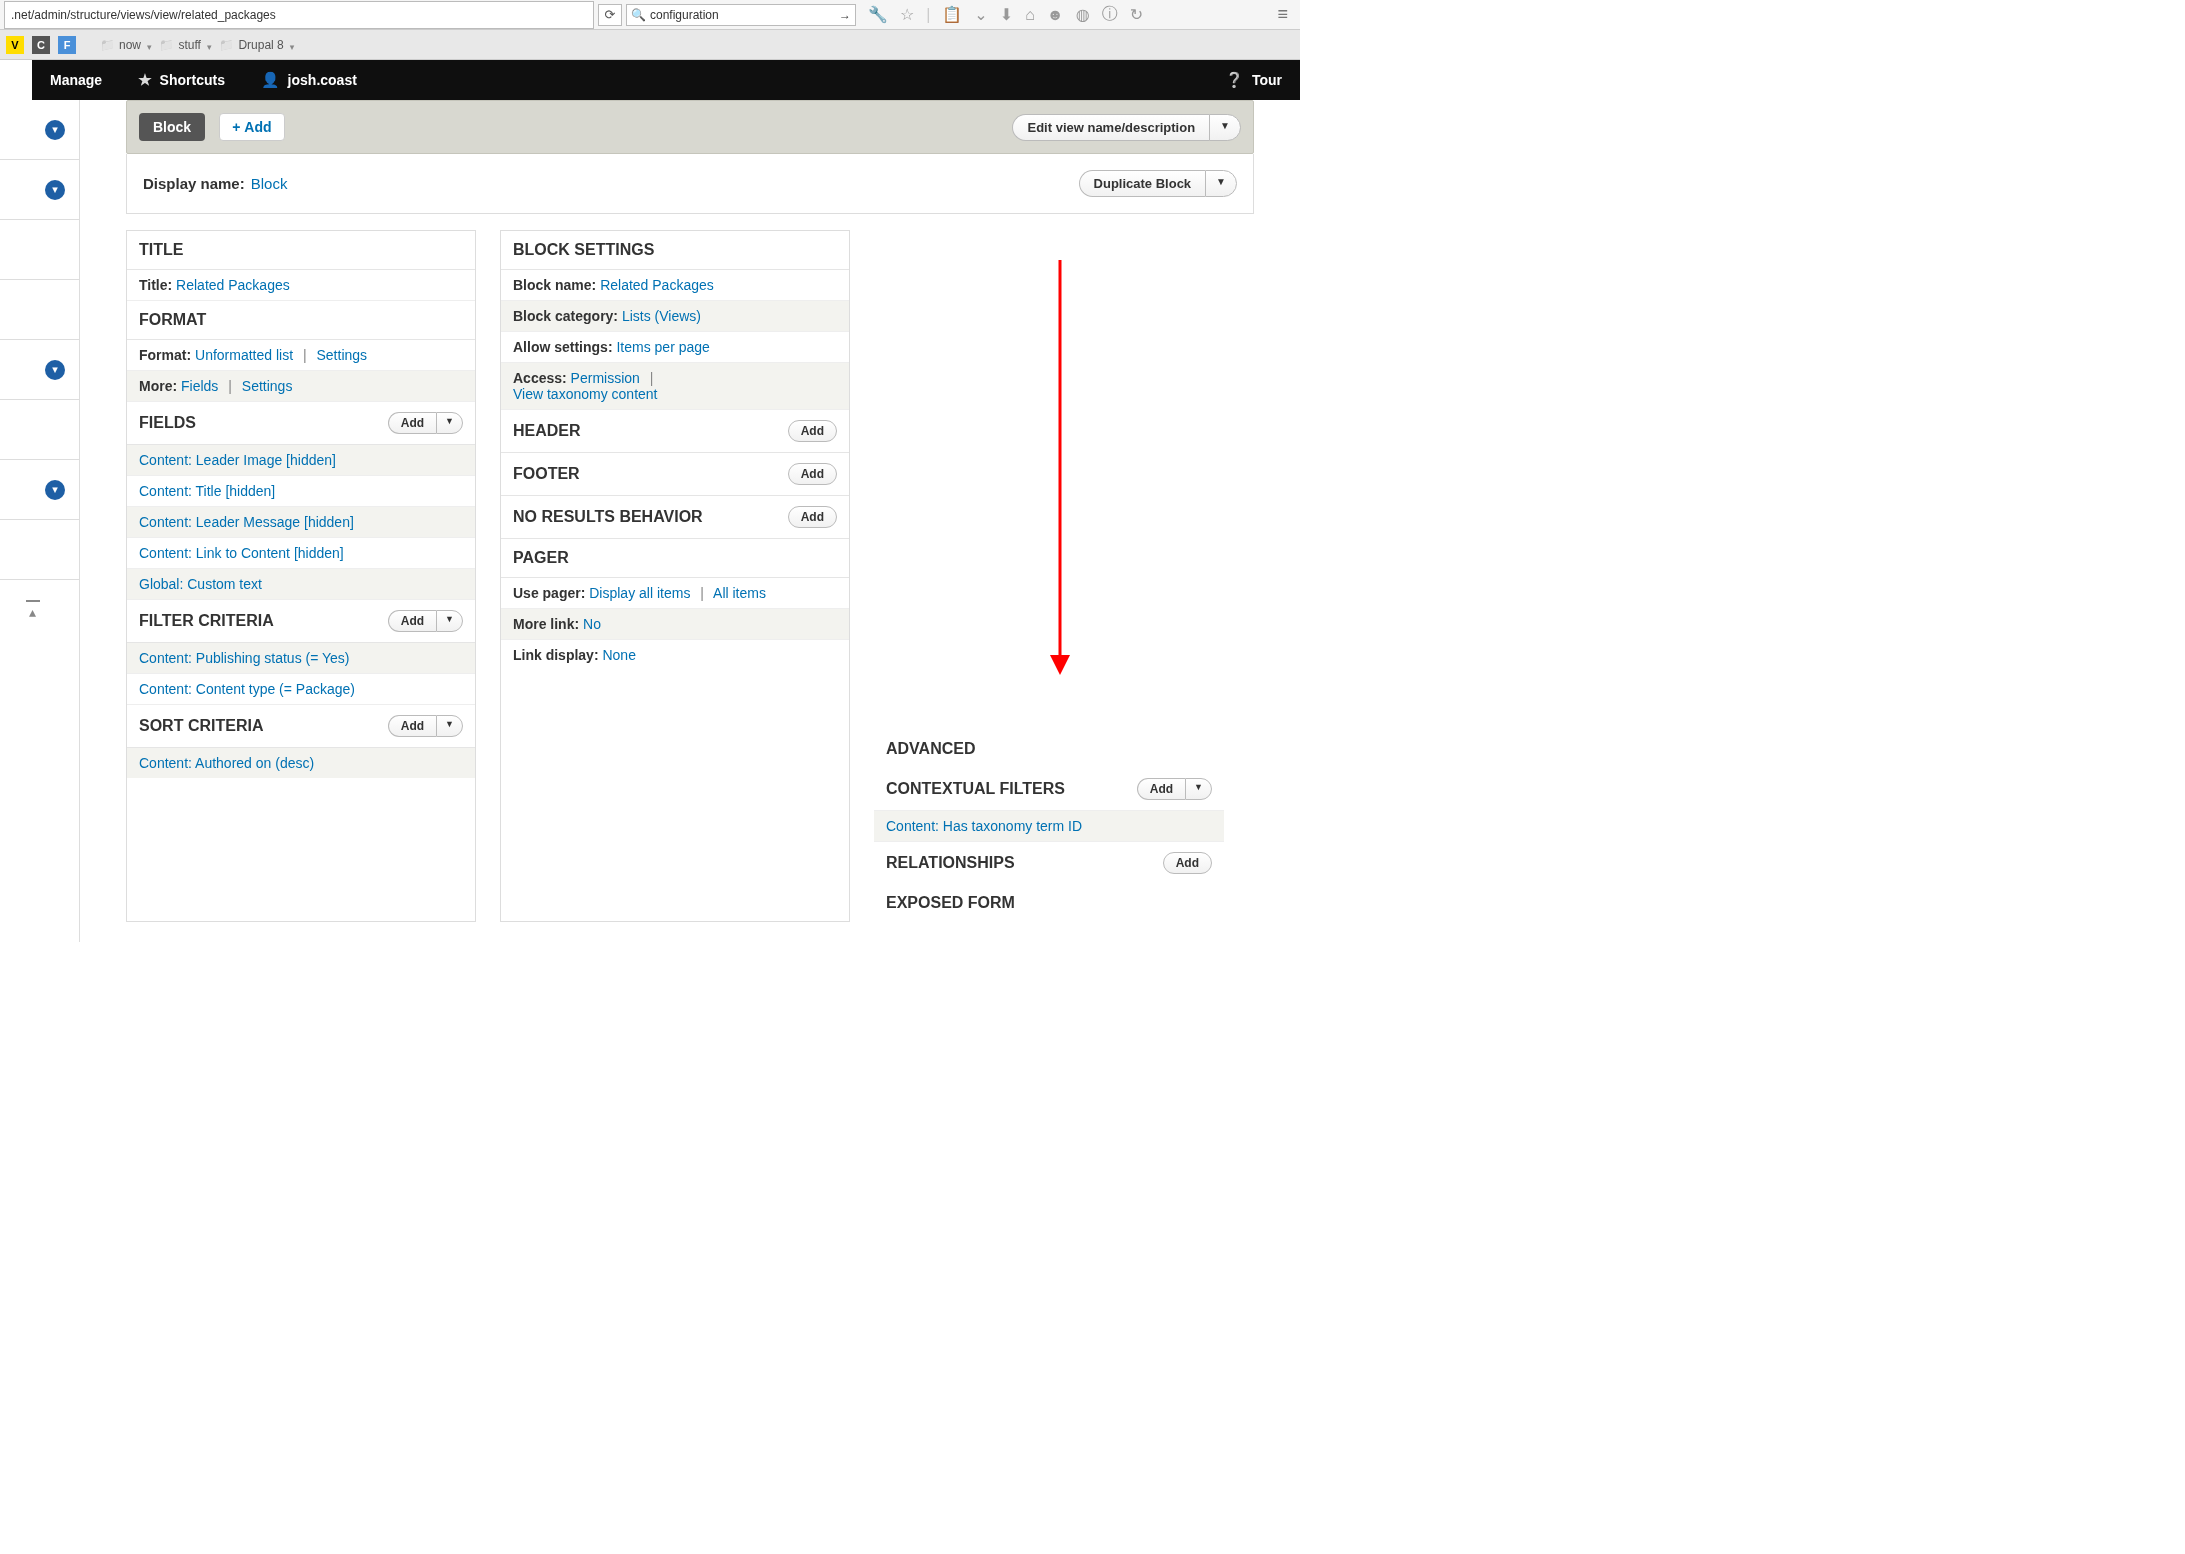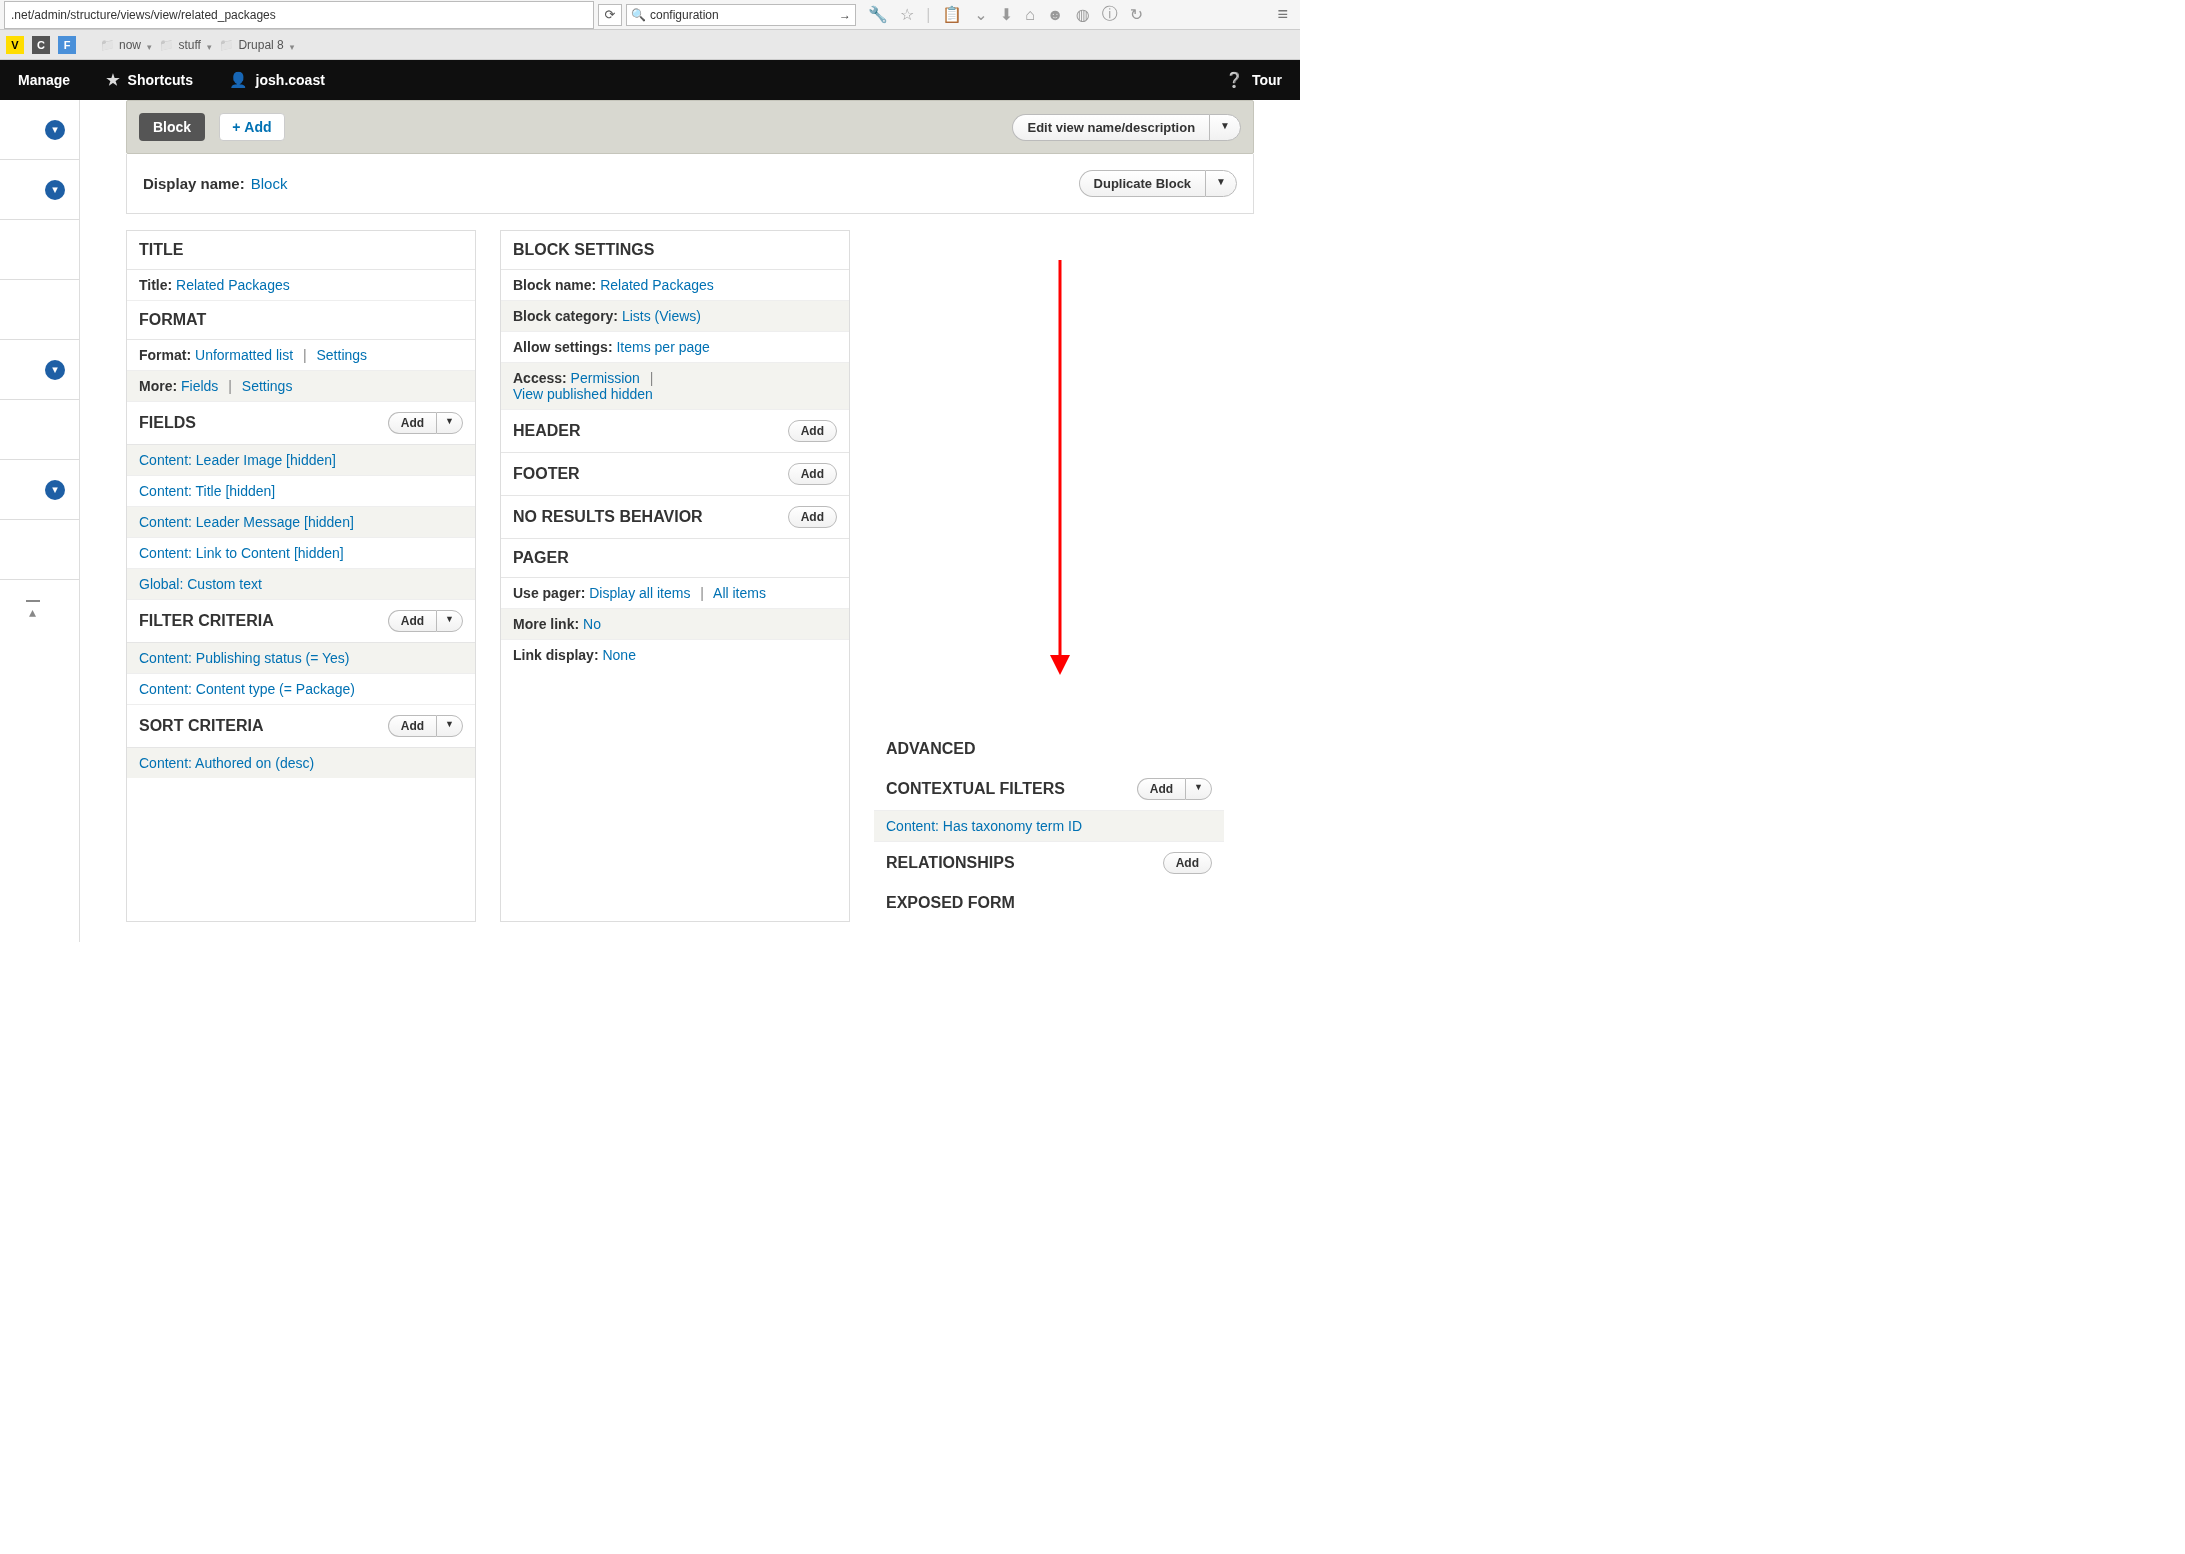--- a/index.html
+++ b/index.html
@@ -20,21 +20,21 @@
 .bookmarks-bar { background: #e8e8e8; border-bottom: 1px solid #ccc; height: 30px; display: flex; align-items: center; padding: 0 6px; gap: 8px; font-size: 12px; color: #333; }
 .bm-icon { width: 18px; height: 18px; display:inline-flex; align-items:center; justify-content:center; font-weight:bold; font-size:11px; }
 .bm-v { background: #ffdd00; color: #000; }
 .bm-c { background: #555; color: #fff; }
 .bm-f { background: #4a90d9; color: #fff; }
 .bm-folder { display:flex; align-items:flex-end; gap:4px; color:#555; }
 .bm-folder::before { content:"📁"; font-size:12px; filter: grayscale(100%); opacity:0.6; }
 .bm-folder .drop { font-size: 9px; color: #888; margin-left:2px; }
 
 
-.drupal-bar { background: #0f0f0f; color: #fff; height: 40px; display: flex; align-items: center; padding: 0 0 0 0; font-size: 14px; }
+.drupal-bar { background: #0f0f0f; color: #fff; height: 40px; display: flex; align-items: center; padding: 0 0 0 0; font-size: 14px; margin-left: 32px; }
 .drupal-bar .item { display:flex; align-items:center; gap:8px; padding: 0 18px; height: 100%; font-weight: bold; }
 .drupal-bar .tour { margin-left: auto; padding-right: 18px; }
 .db-icon { font-size: 15px; opacity: 0.85; }
 
 
 .main { display: flex; }
 .sidebar { width: 80px; border-right: 1px solid #ddd; }
 .sidebar .s-row { height: 60px; border-bottom: 1px solid #ddd; display:flex; align-items:center; justify-content:flex-end; padding-right: 14px; }
 .sidebar .chev { width: 20px; height:20px; border-radius: 50%; background: #1e5fa5; color:#fff; display:flex; align-items:center; justify-content:center; font-size:11px; }
 .sidebar .s-row.blank { }
@@ -248,21 +248,21 @@
 
       <div class="col col2">
         <div class="sec-header">BLOCK SETTINGS</div>
         <div class="row"><span class="lbl">Block name:</span> <span class="link">Related Packages</span></div>
         <div class="row stripe"><span class="lbl">Block category:</span> <span class="link">Lists (Views)</span></div>
         <div class="row"><span class="lbl">Allow settings:</span> <span class="link">Items per page</span></div>
         <div class="row stripe">
           <span class="lbl">Access:</span>
           <span class="link">Permission</span>
           <span class="sep">|</span><br>
-          <span class="link">View published hidden</span>
+          <span class="link">View taxonomy content</span>
         </div>
         <div class="sec-header with-btn">
           <span>HEADER</span>
           <div class="hdr-btn">
               <span class="pill-button">Add</span>
             </div>
         </div>
         <div class="sec-header with-btn">
           <span>FOOTER</span>
           <div class="hdr-btn">

